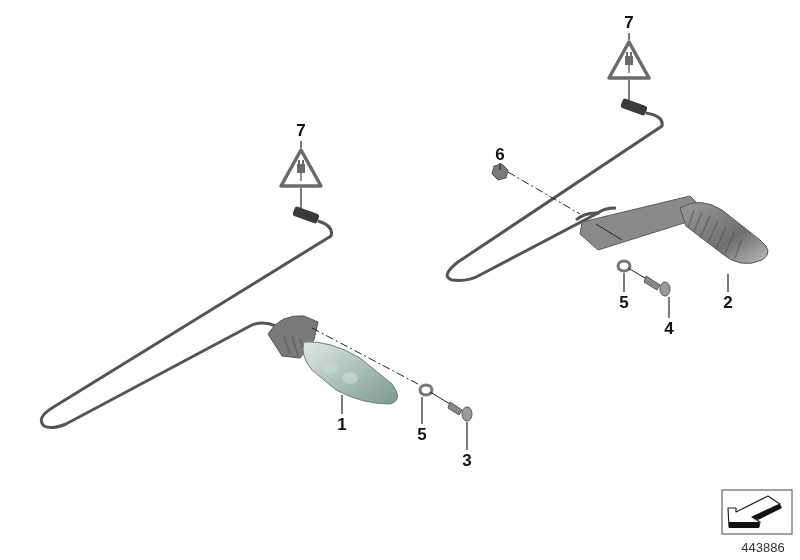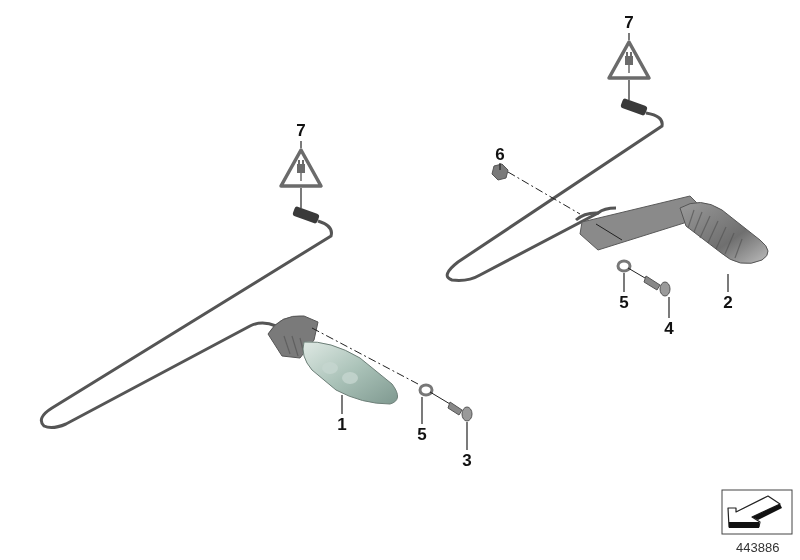--- a/index.html
+++ b/index.html
@@ -1,19 +1,19 @@
 <!DOCTYPE html>
 <html><head>
 <meta charset="utf-8">
 <style>
   html, body { margin:0; padding:0; background:#ffffff; }
   body { width:800px; height:560px; position:relative; overflow:hidden; font-family:"Liberation Sans", sans-serif; }
   .canvas { position:absolute; left:0; top:0; width:800px; height:560px; }
   .callout { position:absolute; font-family:"Liberation Sans", sans-serif; font-weight:bold; font-size:17px; color:#111; text-align:center; width:20px; margin-left:-10px; line-height:18px; }
-  .diagram-id { position:absolute; left:736px; top:540px; width:54px; font-size:13px; color:#333; font-family:"Liberation Sans", sans-serif; }
+  .diagram-id { position:absolute; left:736px; top:540px; width:54px; text-align:center; font-size:13px; color:#333; font-family:"Liberation Sans", sans-serif; }
 </style>
 </head>
 <body>
 
 <div class="canvas">
 <svg width="800" height="560" viewBox="0 0 800 560" xmlns="http://www.w3.org/2000/svg">
   <defs>
     <linearGradient id="lensL" x1="0" y1="0" x2="1" y2="1">
       <stop offset="0" stop-color="#dfe9e4"></stop>
       <stop offset="0.5" stop-color="#aac2b8"></stop>

